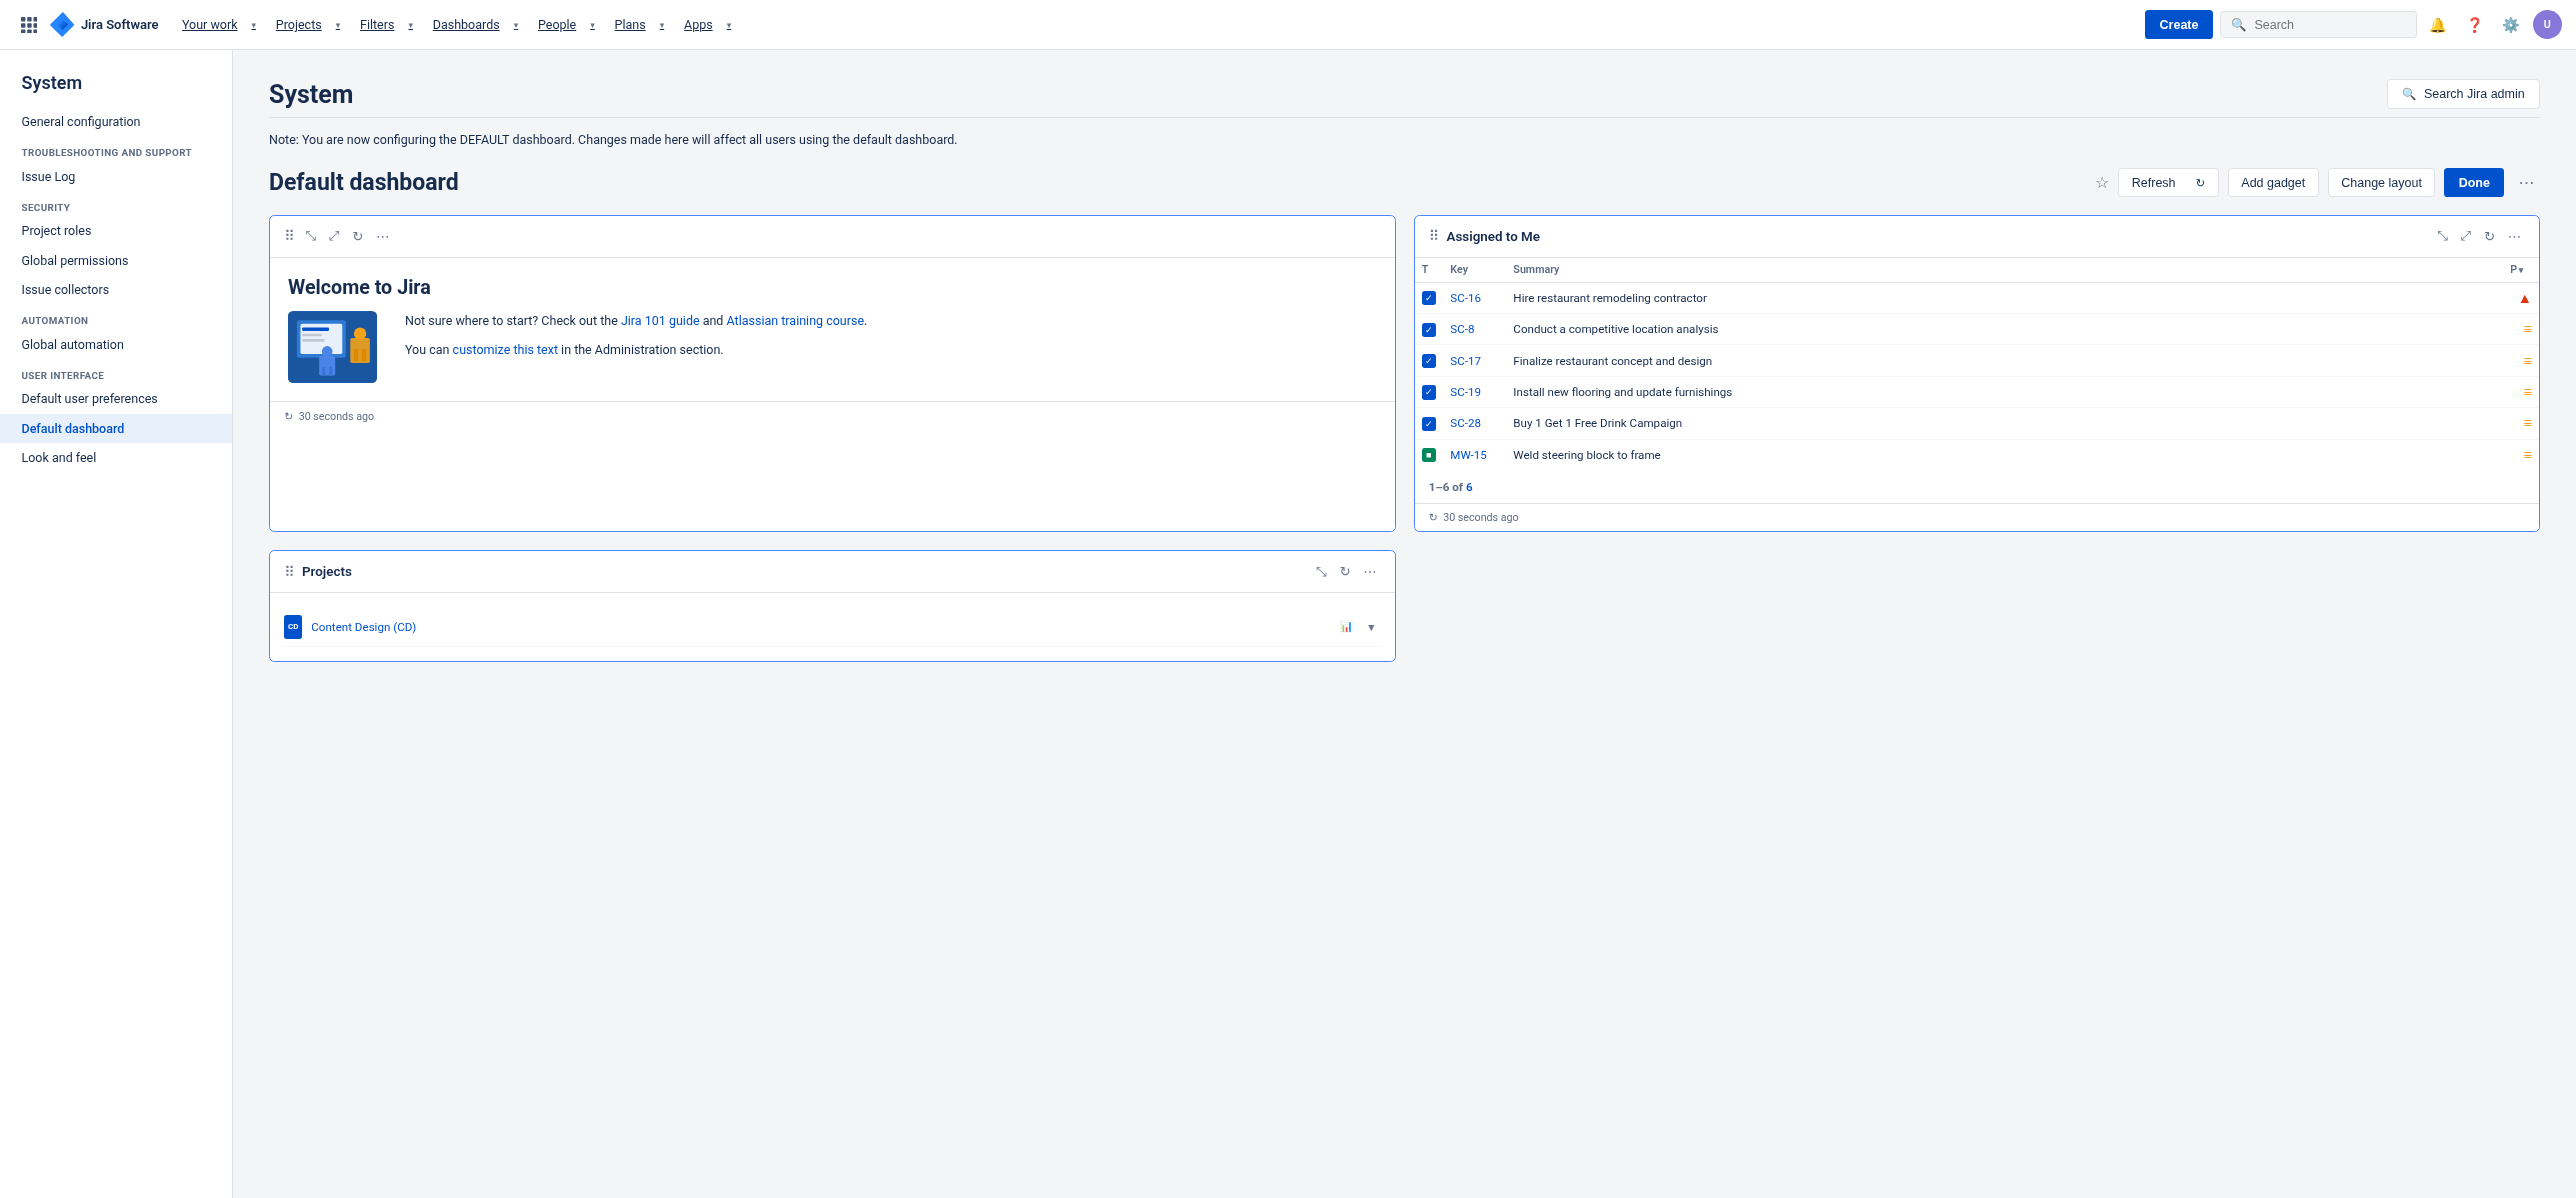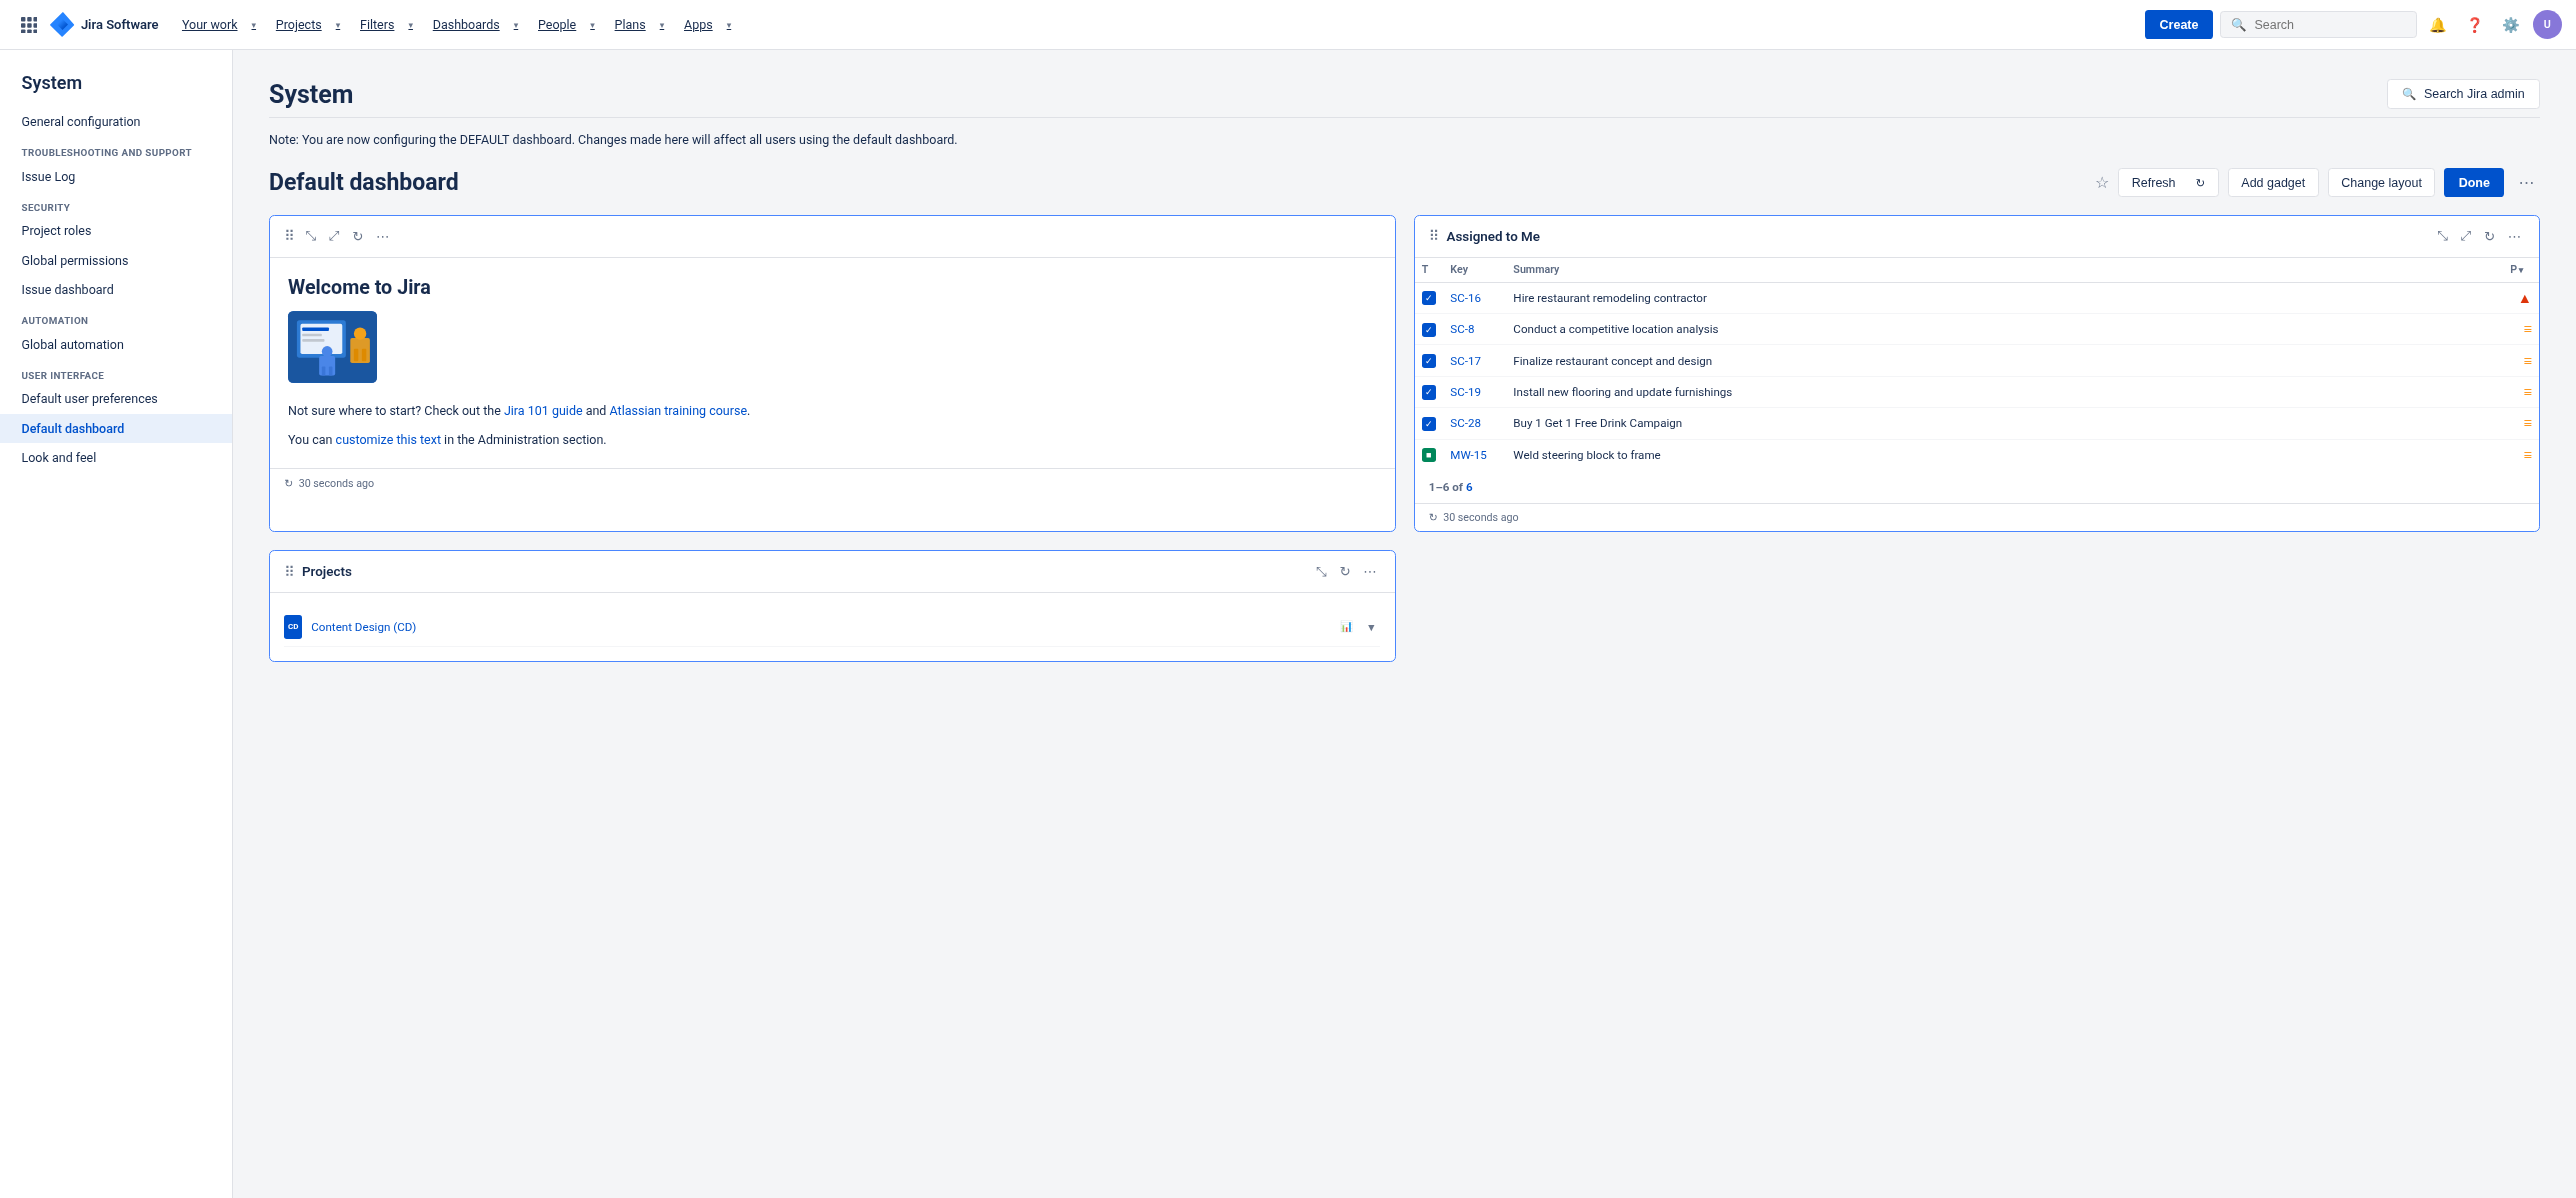--- a/index.html
+++ b/index.html
@@ -89,21 +89,21 @@
     .gadget-header {
       display: flex; align-items: center; padding: 10.7px 14.3px; border-bottom: 0.9px solid #dfe1e6; gap: 7.2px;
     }
     .drag-handle { color: #6b778c; cursor: grab; font-size: 14.3px; }
     .gadget-title { font-size: 13.4px; font-weight: 600; color: #172b4d; flex: 1; }
     .gadget-actions { display: flex; align-items: center; gap: 5.4px; }
     .gadget-icon-btn { background: none; border: none; cursor: pointer; color: #6b778c; font-size: 13.4px; padding: 1.8px 3.6px; }
     .gadget-body { padding: 18px; }
 
     
-    .intro-content { display: flex; gap: 18px; flex-direction: column; }
+    .intro-content { display: flex; gap: 28px; }
     .intro-image {
       width: 89px; height: 72px; background: #1e60b5; border-radius: 5.4px; flex-shrink: 0;
       display: flex; align-items: center; justify-content: center; overflow: hidden;
     }
     .intro-text { font-size: 12.5px; line-height: 1.6; color: #172b4d; }
     .intro-link { color: #0052cc; text-decoration: none; }
     .gadget-footer { padding: 7.2px 14.3px; border-top: 0.9px solid #dfe1e6; font-size: 10.7px; color: #5e6c84; display: flex; align-items: center; gap: 5.4px; }
 
     
     .atm-table { width: 100%; border-collapse: collapse; font-size: 11.6px; }
@@ -221,21 +221,21 @@
       <span>Issue Log</span>
     </div>
     <div class="sidebar-section-label">SECURITY</div>
     <div class="sidebar-item">
       <span>Project roles</span>
     </div>
     <div class="sidebar-item">
       <span>Global permissions</span>
     </div>
     <div class="sidebar-item">
-      <span>Issue dashboard</span>
+      <span>Issue collectors</span>
     </div>
     <div class="sidebar-section-label">AUTOMATION</div>
     <div class="sidebar-item">
       <span>Global automation</span>
     </div>
     <div class="sidebar-section-label">USER INTERFACE</div>
     <div class="sidebar-item">
       <span>Default user preferences</span>
     </div>
     <div class="sidebar-item active">

